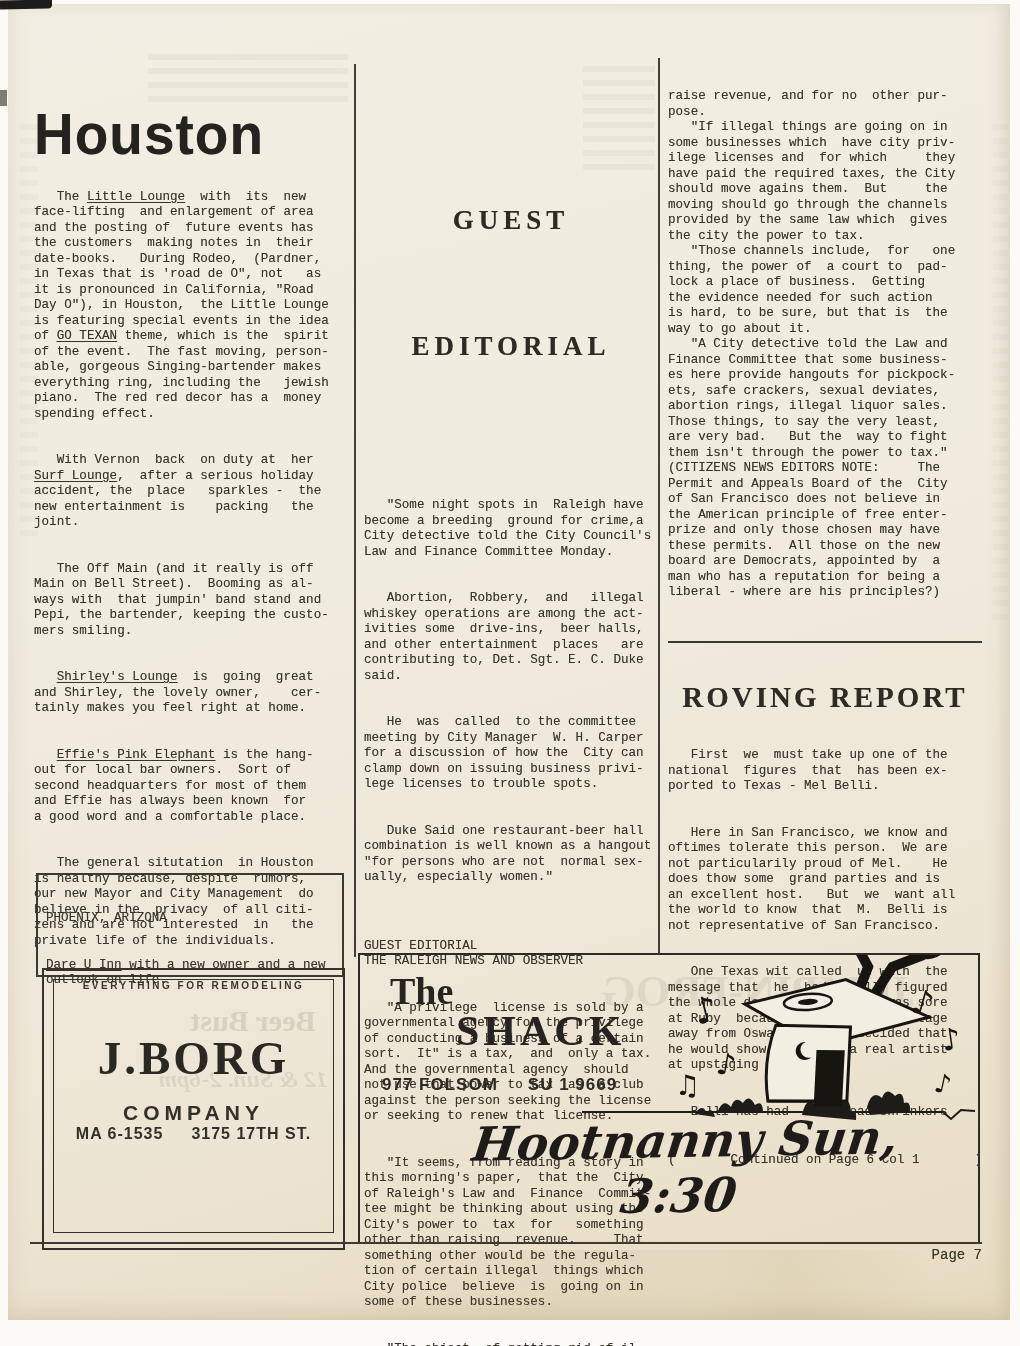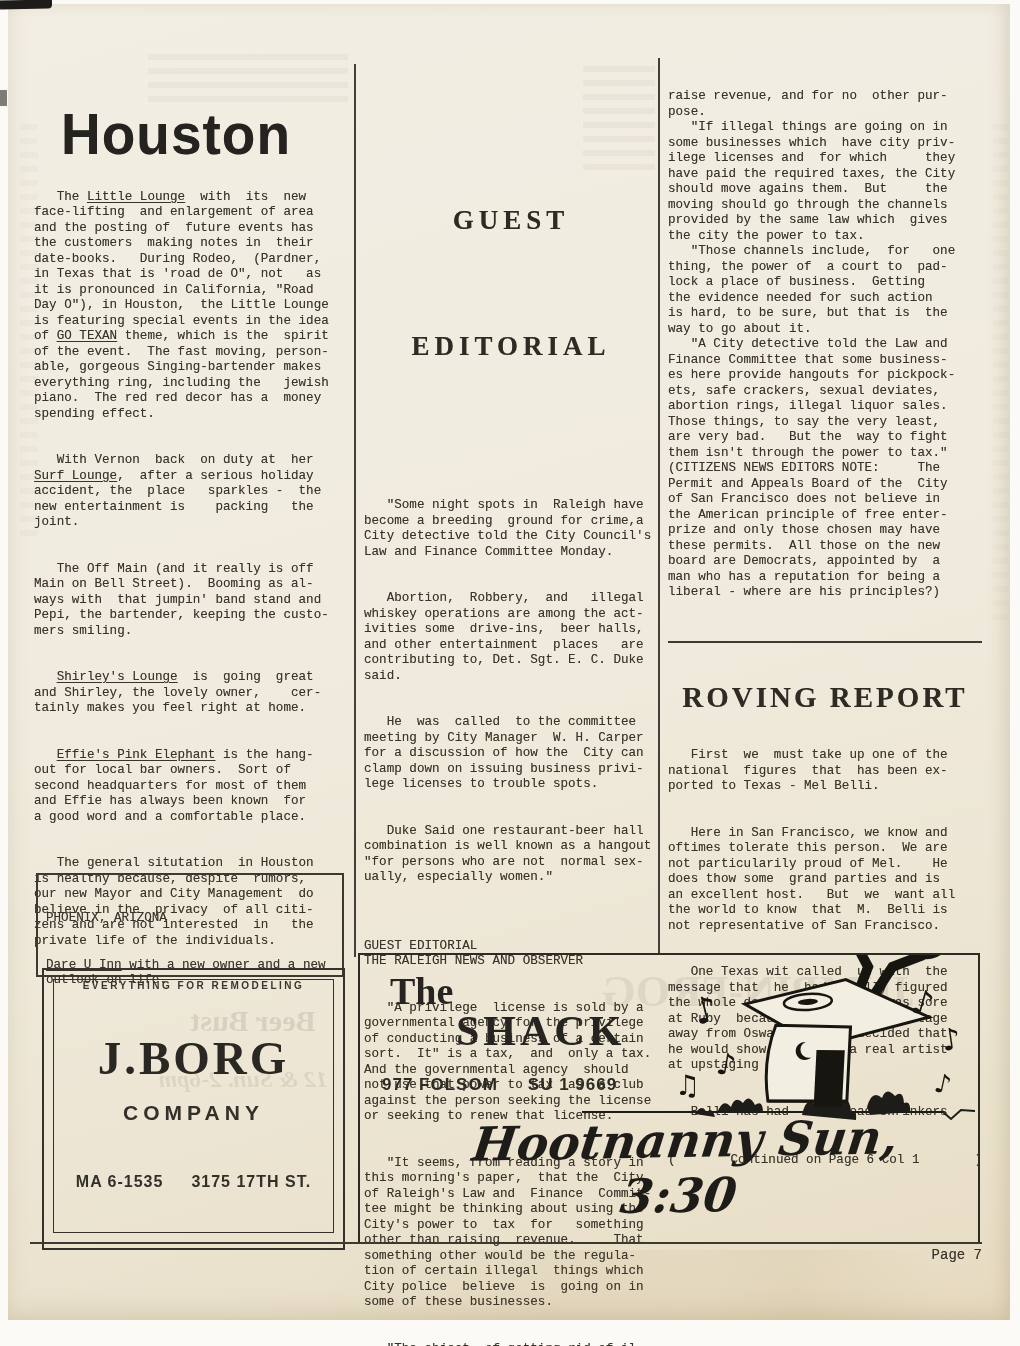--- a/index.html
+++ b/index.html
@@ -20,21 +20,21 @@
 
   .col{position:absolute;}
   .col1{left:26px;top:56px;width:314px;}
   .col2{left:356px;top:54px;width:294px;}
   .col3{left:660px;top:54px;width:314px;}
   .vrule{position:absolute;width:2px;background:#43403a;}
   .vrule1{left:346px;top:60px;height:893px;}
   .vrule2{left:650px;top:54px;height:897px;}
 
   .houston-hl{font-family:"Liberation Sans",sans-serif;font-weight:700;font-size:55px;
-              letter-spacing:1px;color:#24231f;text-align:center;margin:36px 30px 16px 0;
+              letter-spacing:1px;color:#24231f;margin:36px 30px 16px 0;
               transform:scaleY(1.06);}
   .serif-hl{font-family:"Liberation Serif",serif;font-weight:700;color:#2e2b25;text-align:center;}
   .guest-hl{font-size:27px;letter-spacing:5px;line-height:42px;margin:26px 0 16px 0;}
   .roving-hl{font-size:29px;letter-spacing:3px;margin:16px 0 12px 0;}
   .subhead{margin-top:22px !important;}
 
   .hrule{height:2px;background:#3c3931;}
   .rule-above-roving{margin-top:9px;}
   .continued{display:flex;justify-content:space-between;margin-top:2px;}
 
@@ -46,21 +46,21 @@
              border:2px solid #35322b;box-sizing:border-box;}
   .jborg-inner{position:absolute;left:9px;top:9px;right:9px;bottom:15px;border:1.5px solid #35322b;
                text-align:center;}
   .jborg-tagline{font-family:Liberation Sans, sans-serif;font-size:10px;letter-spacing:2.5px;
                  color:#3a362d;font-weight:700;}
   .jborg-name{font-family:"Liberation Serif",serif;font-weight:700;font-size:47px;
               letter-spacing:3px;color:#2a2822;margin-top:40px;}
   .jborg-company{font-family:"Liberation Sans",sans-serif;font-weight:700;font-size:21px;
                  letter-spacing:5px;color:#33302a;margin-top:16px;}
   .jborg-contact{font-family:"Liberation Sans",sans-serif;font-weight:700;font-size:16px;
-                 letter-spacing:1px;color:#33302a;margin-top:48px;display:flex;
+                 letter-spacing:1px;color:#33302a;display:flex;
                  justify-content:center;gap:28px;}
 
   
   .shack-box{position:absolute;left:350px;top:949px;width:622px;height:291px;
              border:2.5px solid #2e2b26;box-sizing:border-box;}
   .shack-the{position:absolute;left:30px;top:14px;font-family:"Liberation Serif",serif;
              font-weight:700;font-size:38px;color:#262420;}
   .shack-name{position:absolute;left:96px;top:52px;font-family:"Liberation Serif",serif;
               font-weight:700;font-size:42px;letter-spacing:4px;color:#262420;}
   .shack-addr{position:absolute;left:22px;top:120px;font-family:"Liberation Sans",sans-serif;

